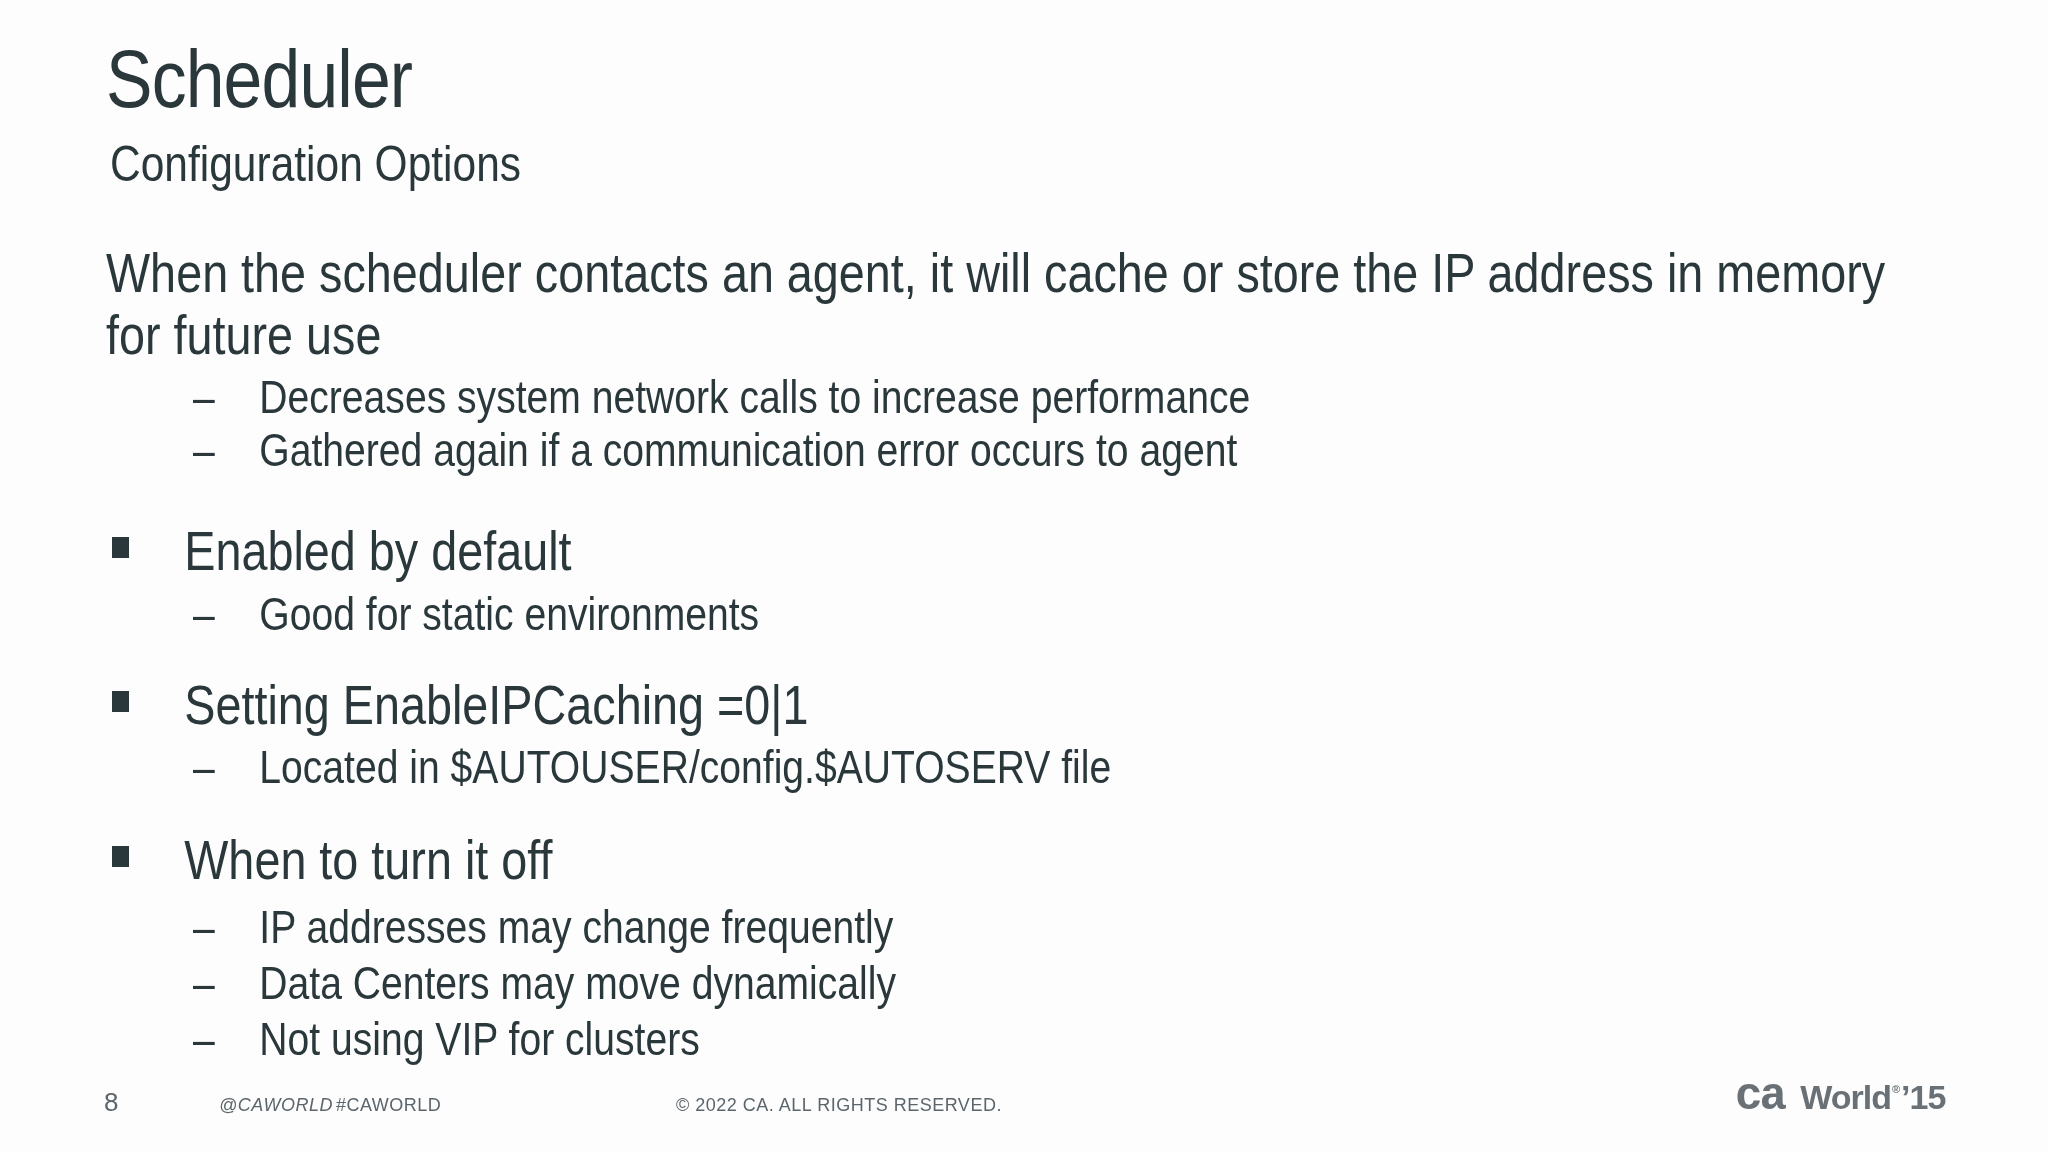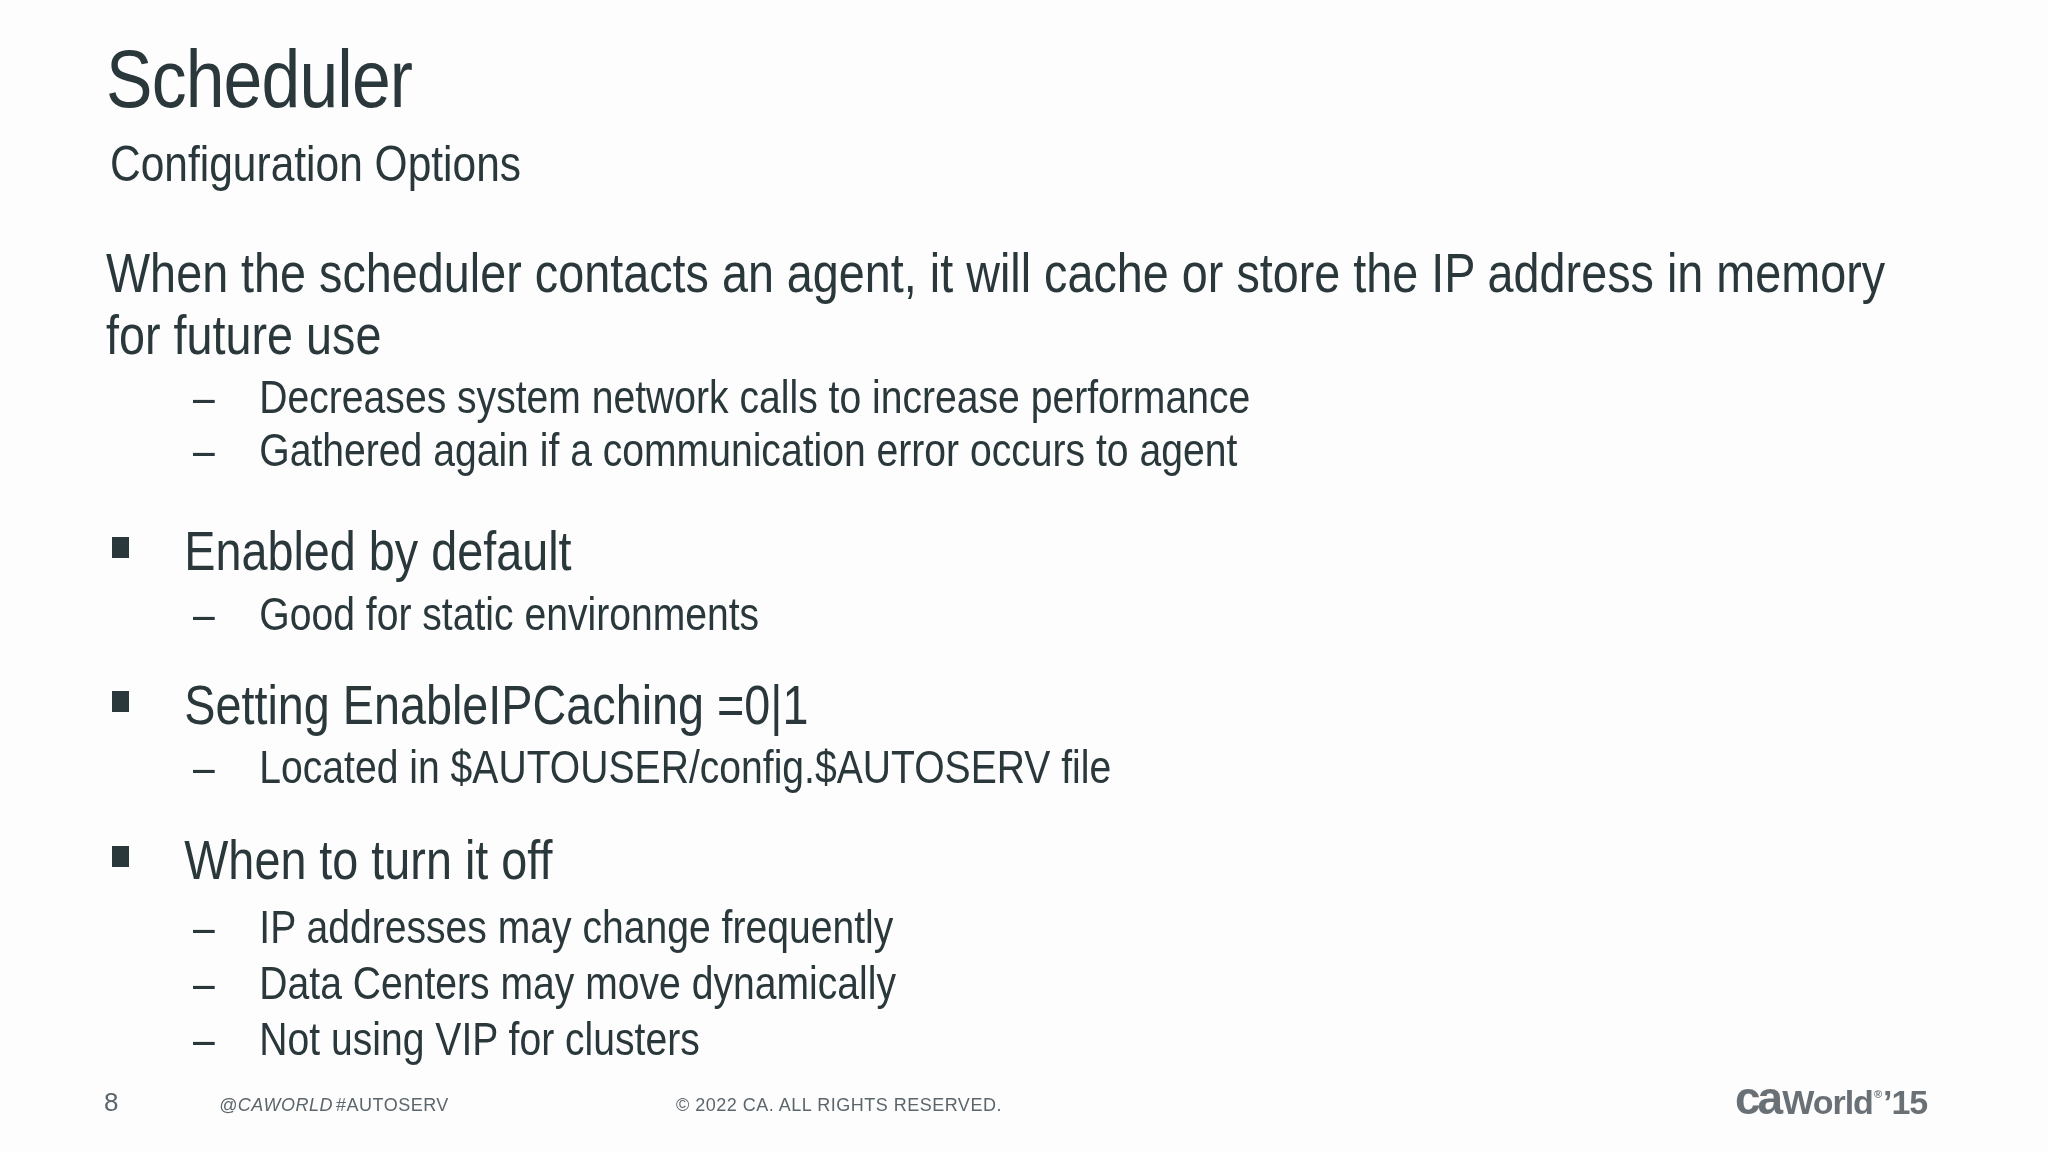--- a/index.html
+++ b/index.html
@@ -73,22 +73,22 @@
   .handle{left:219px;top:1094px;font-style:italic;}
   .hashtag{left:336px;top:1094px;}
   .copyright{left:676px;top:1094px;}
 
   .logo{
     left:1735px;top:1071px;
     display:flex;align-items:baseline;
     color:var(--logo);
     white-space:nowrap;
   }
-  .logo .ca{font-size:46px;font-weight:800;letter-spacing:-3px;}
-  .logo .world{font-size:34px;font-weight:700;letter-spacing:-1px;margin-left:2px;}
+  .logo .ca{font-size:46px;font-weight:800;letter-spacing:-3px;font-family:Liberation Mono, monospace;}
+  .logo .world{font-size:34px;font-weight:700;letter-spacing:-1px;margin-left:16px;}
   .logo .reg{font-size:11px;font-weight:700;transform:translateY(-16px);margin:0 1px;}
   .logo .year{font-size:34px;font-weight:800;letter-spacing:-1px;text-align:center;}
 </style>
 </head>
 <body>
 
 <div class="slide">
 
   <h1 class="abs cond title">Scheduler</h1>
 
@@ -136,21 +136,21 @@
     <span>Data Centers may move dynamically</span>
   </div>
   <div class="abs cond sub-row" style="top:1013px">
     <span class="dash">–</span>
     <span>Not using VIP for clusters</span>
   </div>
 
   <div class="abs">
     <span class="abs page-number">8</span>
     <span class="abs footer-text handle">@CAWORLD</span>
-    <span class="abs footer-text hashtag">#AUTOSERV</span>
+    <span class="abs footer-text hashtag">#CAWORLD</span>
     <span class="abs footer-text copyright">© 2022 CA. ALL RIGHTS RESERVED.</span>
     <div class="abs logo">
       <span class="ca">ca</span>
       <span class="world">World</span>
       <span class="reg">®</span>
       <span class="year">’15</span>
     </div>
   </div>
 
 </div>

